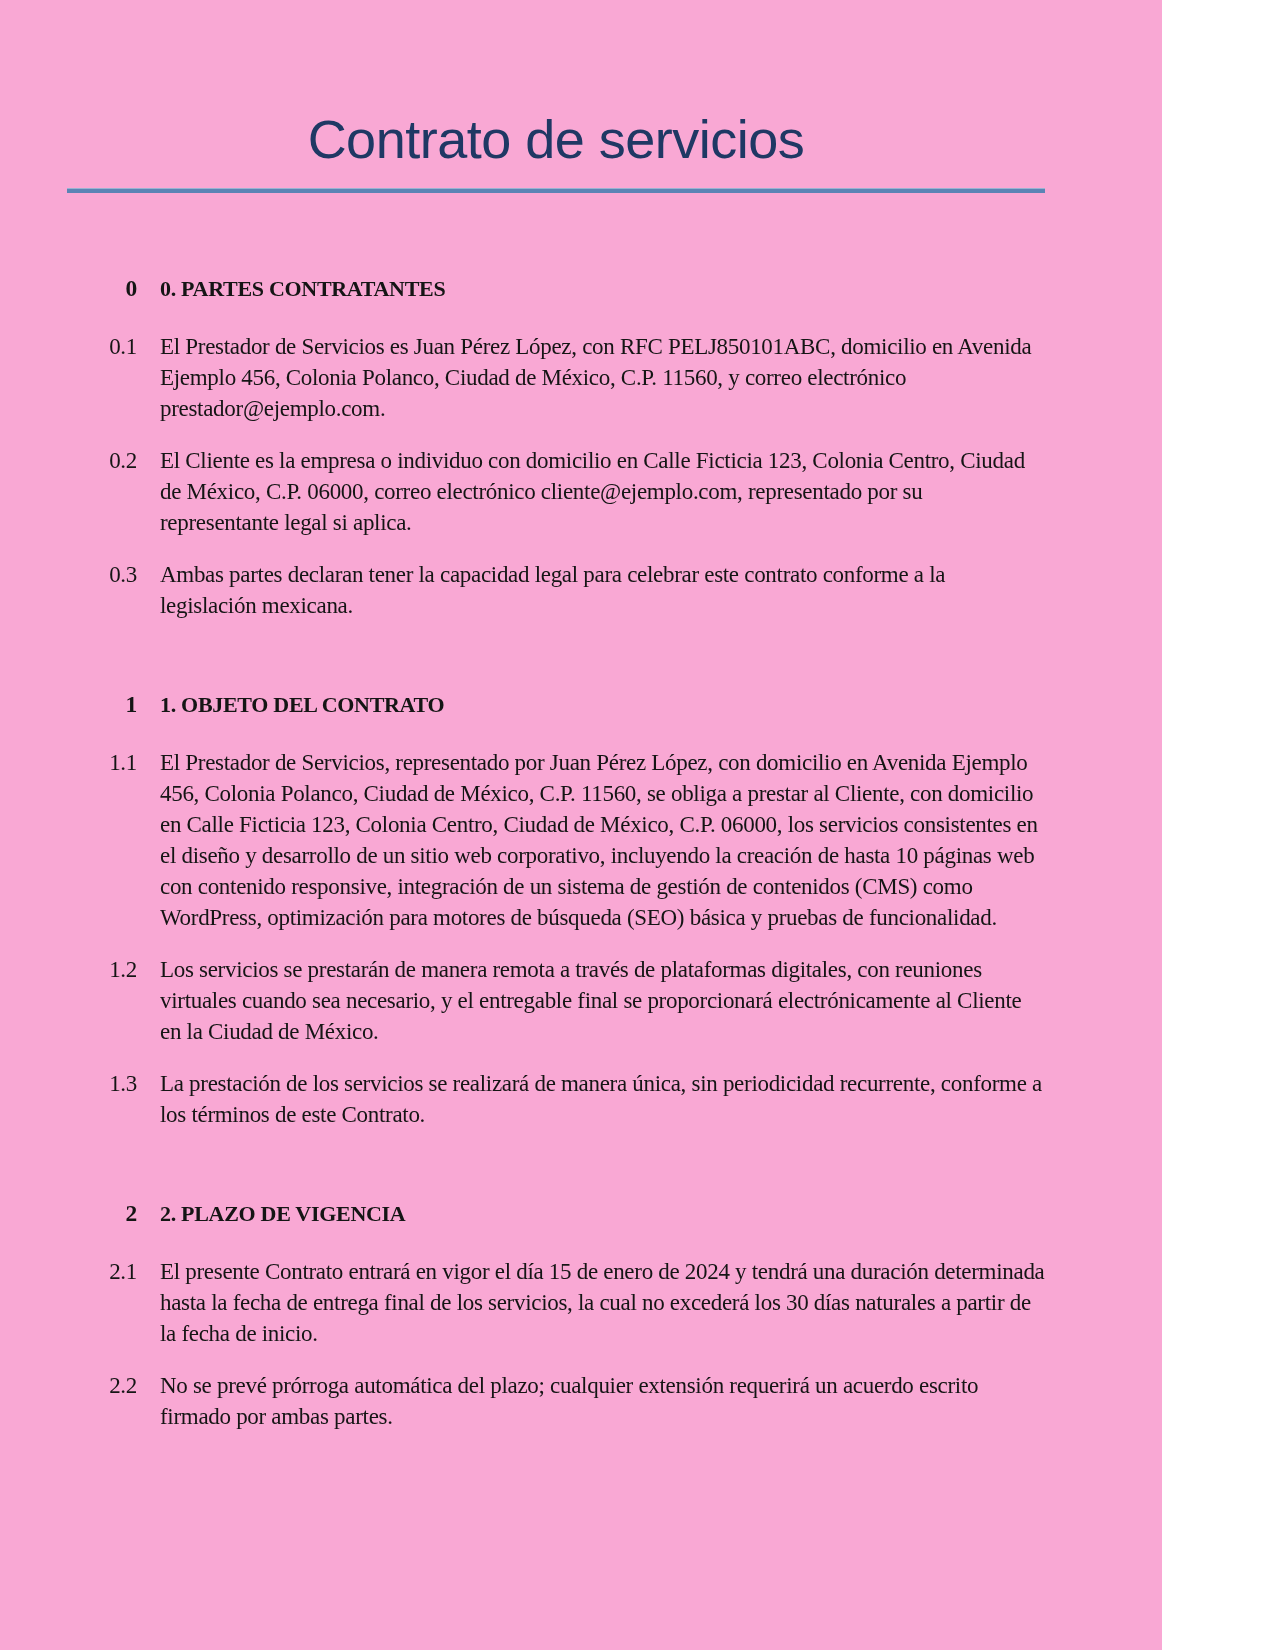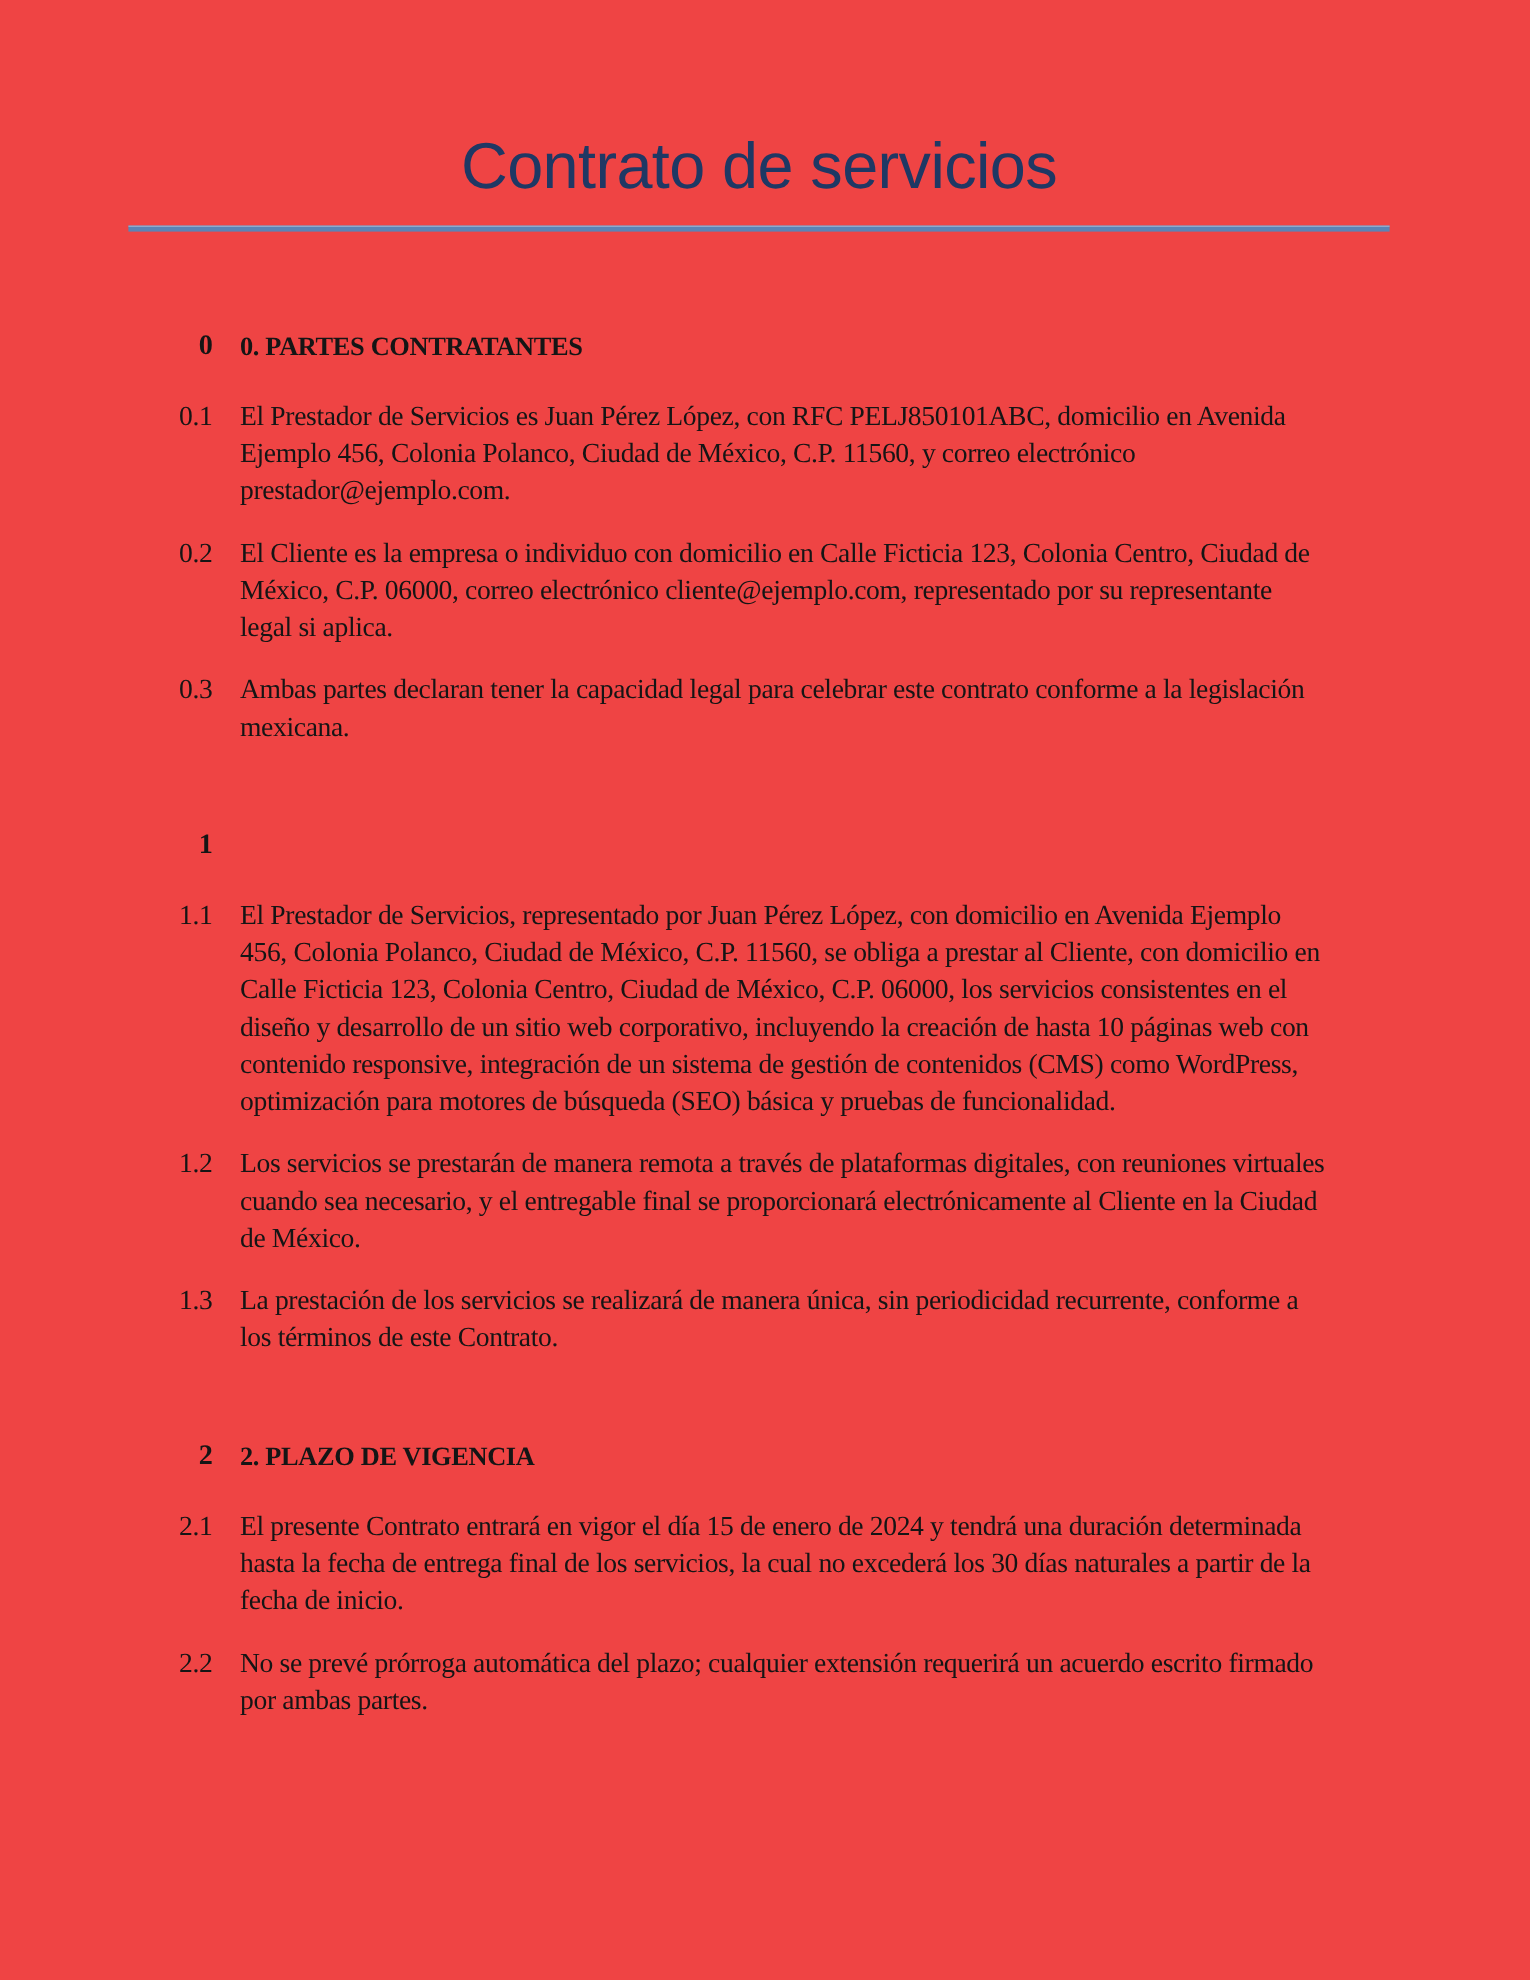--- a/index.html
+++ b/index.html
@@ -2,23 +2,23 @@
 <html lang="es"><head>
 <meta charset="utf-8">
 <style>
   html, body { margin: 0; padding: 0; background: #ffffff; }
   body {
     width: 1275px; height: 1650px; overflow: hidden;
     font-family: "Liberation Serif", serif;
     color: #151515;
   }
   .page {
-    width: 1275px; height: 1650px; box-sizing: border-box;
-    padding: 104px 117px 0 107px;
-    background: #ef4444;
+    width: 1162px; height: 1650px; box-sizing: border-box;
+    padding: 104px 117px 0 67px;
+    background: #f9a8d4;
   }
   .doc-title {
     margin: 0;
     text-align: center;
     font-family: "Liberation Sans", sans-serif;
     font-weight: 400;
     font-size: 54px;
     line-height: 70px;
     color: #1f3864;
     letter-spacing: -0.5px;
@@ -74,20 +74,21 @@
           <p class="item-text"><span>El </span><strong>Cliente</strong><span> es la empresa o individuo con domicilio en Calle Ficticia 123, Colonia Centro, Ciudad de México, C.P. 06000, correo electrónico cliente@ejemplo.com, representado por su representante legal si aplica.</span></p>
         </div>
         <div class="item">
           <div class="num">0.3</div>
           <p class="item-text"><span>Ambas partes declaran tener la capacidad legal para celebrar este contrato conforme a la legislación mexicana.</span></p>
         </div>
       </section>
       <section class="sec">
         <div class="h-row">
           <div class="num">1</div>
+          <h2 class="h-text">1. OBJETO DEL CONTRATO</h2>
         </div>
         <div class="item">
           <div class="num">1.1</div>
           <p class="item-text"><span>El </span><strong>Prestador de Servicios</strong><span>, representado por Juan Pérez López, con domicilio en Avenida Ejemplo 456, Colonia Polanco, Ciudad de México, C.P. 11560, se obliga a prestar al </span><strong>Cliente</strong><span>, con domicilio en Calle Ficticia 123, Colonia Centro, Ciudad de México, C.P. 06000, los servicios consistentes en el diseño y desarrollo de un sitio web corporativo, incluyendo la creación de hasta 10 páginas web con contenido responsive, integración de un sistema de gestión de contenidos (CMS) como WordPress, optimización para motores de búsqueda (SEO) básica y pruebas de funcionalidad.</span></p>
         </div>
         <div class="item">
           <div class="num">1.2</div>
           <p class="item-text"><span>Los servicios se prestarán de manera remota a través de plataformas digitales, con reuniones virtuales cuando sea necesario, y el entregable final se proporcionará electrónicamente al </span><strong>Cliente</strong><span> en la Ciudad de México.</span></p>
         </div>
         <div class="item">

